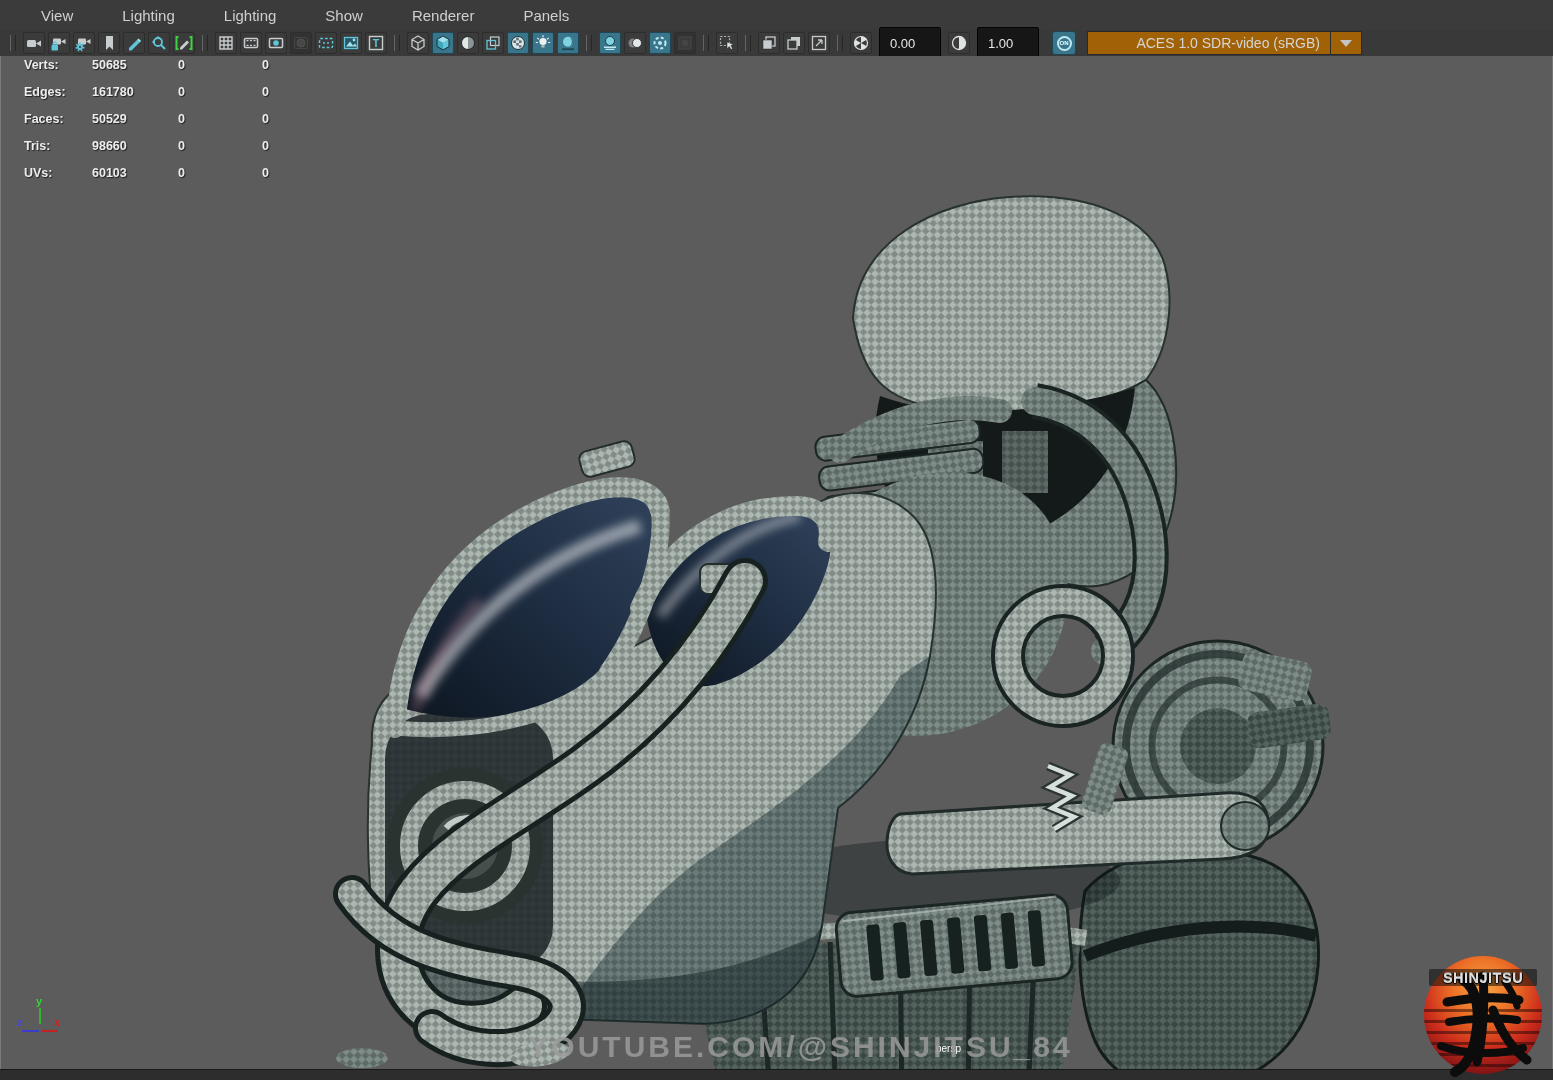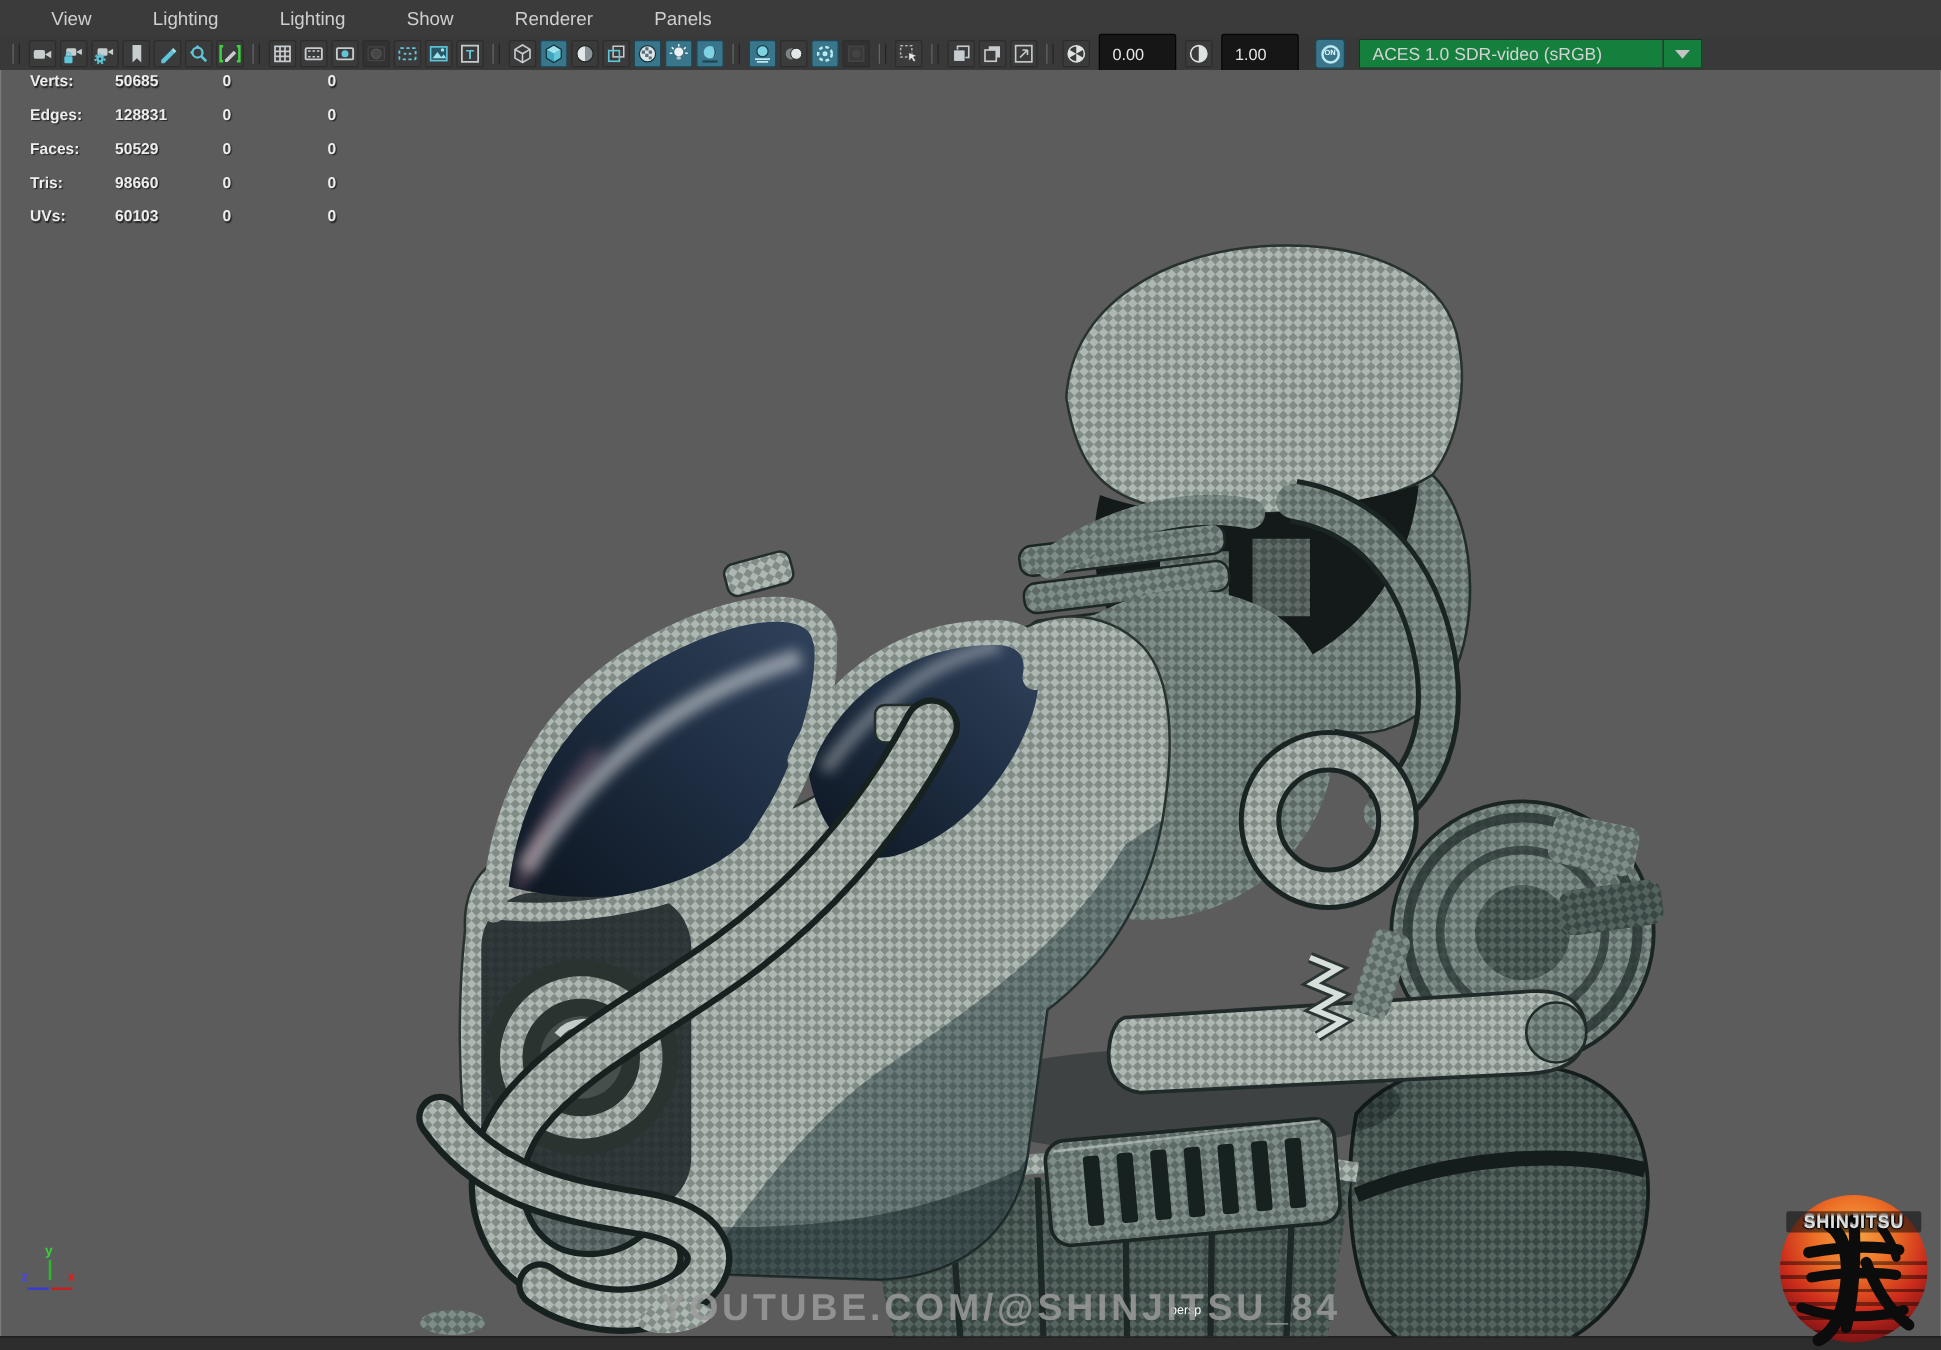--- a/index.html
+++ b/index.html
@@ -17,21 +17,21 @@
         background:#3b3b3b;border:1px solid #2d2d2d;border-radius:2px;box-sizing:border-box;}
   .icon.active{background:#39768c;border-color:#1e4654;}
   .icon.dim{background:#323232;}
   .icon svg{display:block;}
   .field{width:62px;height:32px;background:#161616;border:1px solid #050505;border-radius:2px;color:#e6e6e6;
          font-size:13px;display:flex;align-items:center;padding-left:10px;box-sizing:border-box;margin:0 4px;}
   .on-btn{width:22px;height:22px;background:#39768c;border:1px solid #1e4654;border-radius:3px;flex:none;
           display:flex;align-items:center;justify-content:center;margin-left:6px;}
   .on-circle{width:15px;height:15px;border:2px solid #bfe9f2;border-radius:50%;box-sizing:border-box;
              display:flex;align-items:center;justify-content:center;font-size:6px;font-weight:bold;color:#eaffff;}
-  .dropdown{height:22px;display:flex;align-items:center;background:#15803d;border:1px solid #292929;margin-left:8px;flex:none;}
+  .dropdown{height:22px;display:flex;align-items:center;background:#a16207;border:1px solid #292929;margin-left:8px;flex:none;text-align:right;}
   .dd-text{width:222px;padding:0 10px;font-size:14px;color:#d4d4d4;white-space:nowrap;overflow:hidden;}
   .dd-arrow{width:30px;height:100%;border-left:1px solid #2c2c2c;display:flex;align-items:center;justify-content:center;}
   .dd-arrow::after{content:"";border-left:6px solid transparent;border-right:6px solid transparent;border-top:7px solid #c4c4c4;}
   
   .viewport{position:absolute;left:0;top:56px;right:0;bottom:11px;background:#5c5c5c;
             box-shadow:inset 1px 0 0 rgba(160,160,160,.45), inset -1px 0 0 rgba(160,160,160,.35);overflow:hidden;padding-left:35px;}
   .frame-line{position:absolute;left:0;right:0;bottom:10px;height:1px;background:#9a9a9a;opacity:.75;}
   .bottom-strip{position:absolute;left:0;right:0;bottom:0;height:10px;background:#2d2d2d;border-top:1px solid #191919;}
   
   .hud{position:absolute;left:24px;top:2px;display:grid;grid-template-columns:68px 86px 84px 88px;
@@ -323,21 +323,21 @@
   </div>
 
   <div class="viewport">
 
     <div class="hud">
       <span>Verts:</span>
         <span class="num">50685</span>
         <span class="num">0</span>
         <span class="num">0</span>
       <span>Edges:</span>
-        <span class="num">128831</span>
+        <span class="num">161780</span>
         <span class="num">0</span>
         <span class="num">0</span>
       <span>Faces:</span>
         <span class="num">50529</span>
         <span class="num">0</span>
         <span class="num">0</span>
       <span>Tris:</span>
         <span class="num">98660</span>
         <span class="num">0</span>
         <span class="num">0</span>

